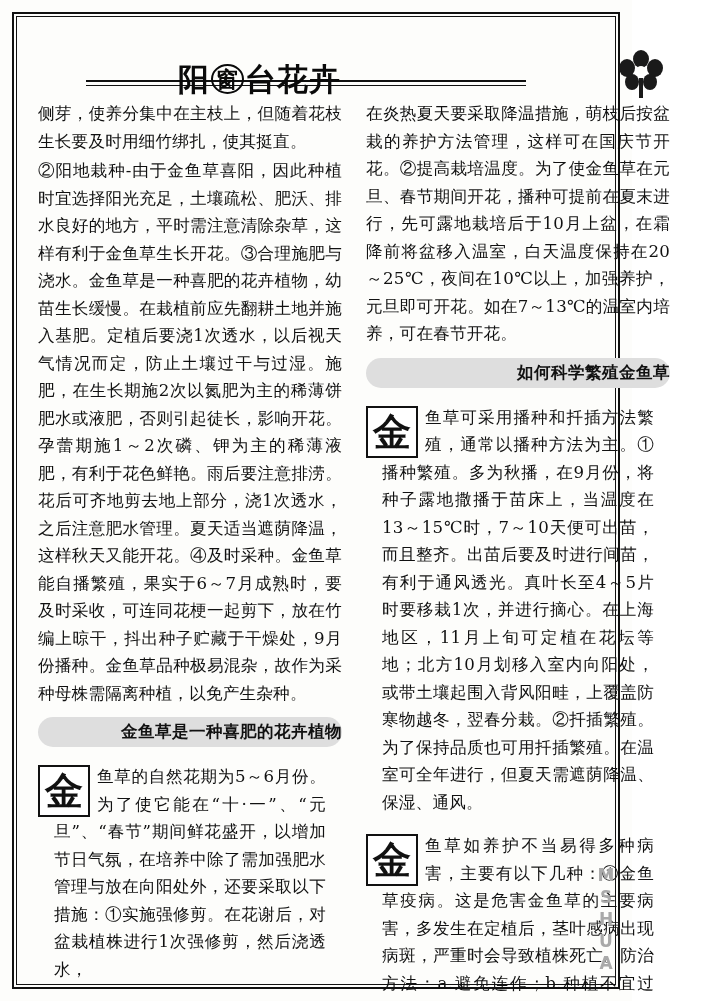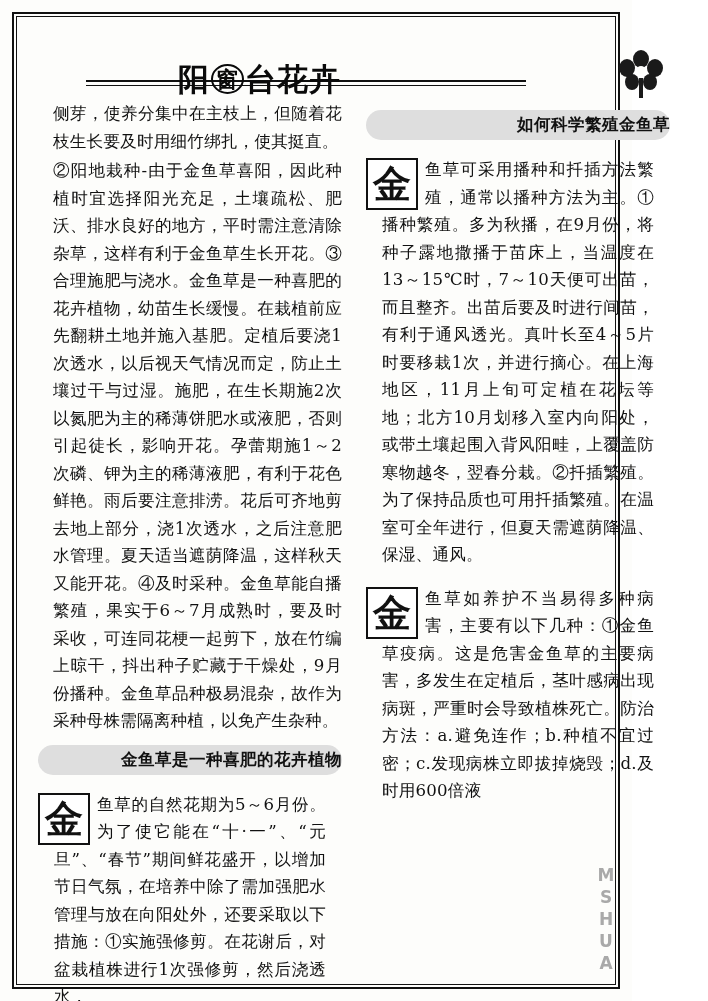--- a/index.html
+++ b/index.html
@@ -105,21 +105,21 @@
   }
   .col {
     width: 304px;
     position: relative;
   }
   p.body {
     font-family: "DejaVu Serif", "Liberation Serif", serif;
     font-size: 16.6px;
     line-height: 27.5px;
     color: #111;
-    margin: 0 0 2px 15px;
+    margin: 0 0 2px 0;
     text-align: justify;
     text-justify: inter-character;
     letter-spacing: 0.2px;
   }
   
   .sect {
     margin: 10px 0 10px 0;
     height: 30px;
     background: #dedede;
     border-radius: 15px;
@@ -210,20 +210,21 @@
         <span>金鱼草是一种喜肥的花卉植物</span>
       </div>
 
       <div class="dropblock">
         <div class="dropcap">金</div>
         <p class="body">鱼草的自然花期为5～6月份。为了使它能在“十·一”、“元旦”、“春节”期间鲜花盛开，以增加节日气氛，在培养中除了需加强肥水管理与放在向阳处外，还要采取以下措施：①实施强修剪。在花谢后，对盆栽植株进行1次强修剪，然后浇透水，</p>
       </div>
     </div>
 
     <div class="col">
+      <p class="body">在炎热夏天要采取降温措施，萌枝后按盆栽的养护方法管理，这样可在国庆节开花。②提高栽培温度。为了使金鱼草在元旦、春节期间开花，播种可提前在夏末进行，先可露地栽培后于10月上盆，在霜降前将盆移入温室，白天温度保持在20～25℃，夜间在10℃以上，加强养护，元旦即可开花。如在7～13℃的温室内培养，可在春节开花。</p>
 
       <div class="sect">
         <span>如何科学繁殖金鱼草</span>
       </div>
 
       <div class="dropblock">
         <div class="dropcap">金</div>
         <p class="body">鱼草可采用播种和扦插方法繁殖，通常以播种方法为主。①播种繁殖。多为秋播，在9月份，将种子露地撒播于苗床上，当温度在13～15℃时，7～10天便可出苗，而且整齐。出苗后要及时进行间苗，有利于通风透光。真叶长至4～5片时要移栽1次，并进行摘心。在上海地区，11月上旬可定植在花坛等地；北方10月划移入室内向阳处，或带土壤起围入背风阳畦，上覆盖防寒物越冬，翌春分栽。②扦插繁殖。为了保持品质也可用扦插繁殖。在温室可全年进行，但夏天需遮荫降温、保湿、通风。</p>
       </div>
 

